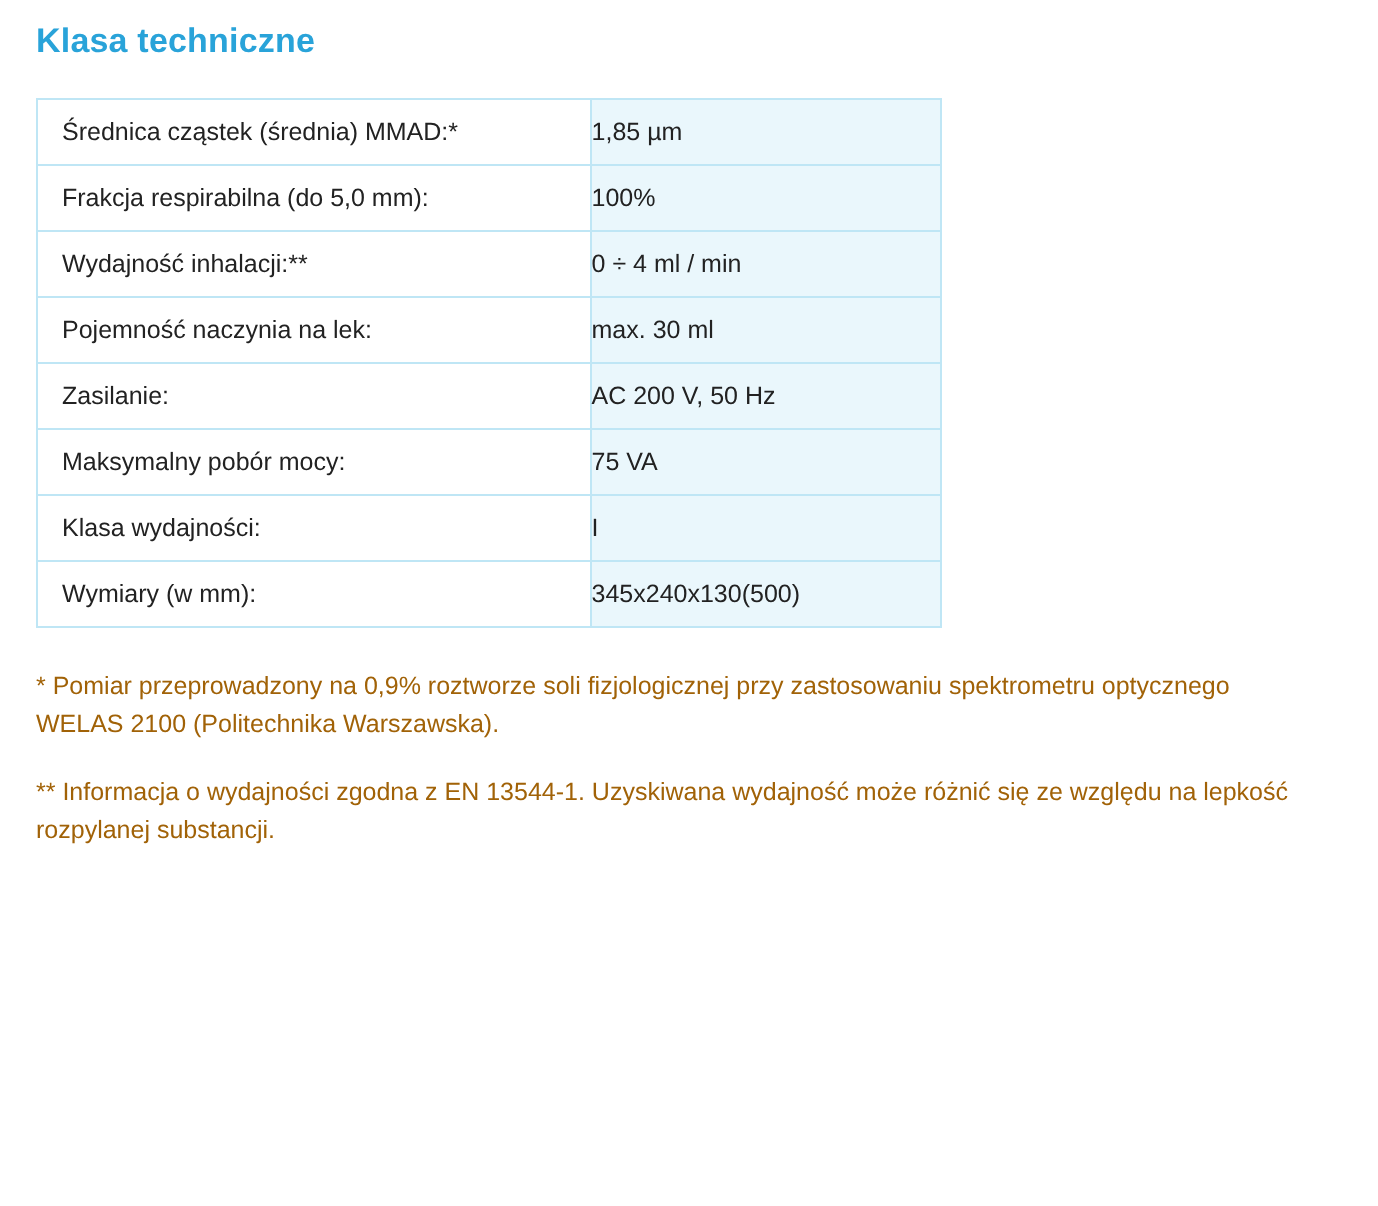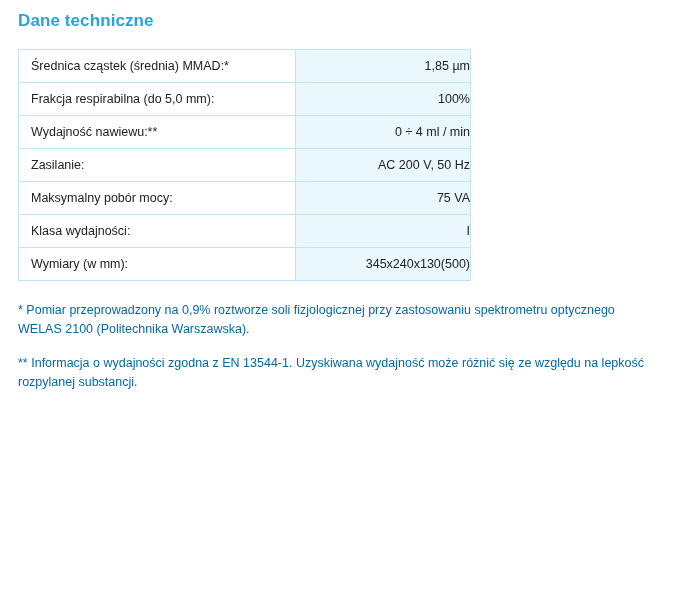--- a/index.html
+++ b/index.html
@@ -47,55 +47,59 @@
     background: #ffffff;
     height: 33px;
     box-sizing: border-box;
   }
   table.spec td.label {
     width: 248px;
     text-align: left;
   }
   table.spec td.value {
     width: 157px;
-    text-align: right;
+    text-align: left;
     padding: 0;
     background: #eaf7fc;
   }
   .notes {
     margin: 20px 0 0 18px;
     width: 640px;
   }
   .note {
     font-size: 12.5px;
-    color: #0369a1;
+    color: #a16207;
     line-height: 1.55;
     margin-bottom: 14px;
   }
 </style>
 </head>
 <body>
 
 <div class="page">
 
-  <div class="title">Dane techniczne</div>
+  <div class="title">Klasa techniczne</div>
 
   <table class="spec">
     <tbody>
       <tr>
         <td class="label">Średnica cząstek (średnia) MMAD:*</td>
         <td class="value">1,85 µm</td>
       </tr>
       <tr>
         <td class="label">Frakcja respirabilna (do 5,0 mm):</td>
         <td class="value">100%</td>
       </tr>
       <tr>
-        <td class="label">Wydajność nawiewu:**</td>
+        <td class="label">Wydajność inhalacji:**</td>
         <td class="value">0 ÷ 4 ml / min</td>
+      </tr>
+      <tr>
+        <td class="label">Pojemność naczynia na lek:</td>
+        <td class="value">max. 30 ml</td>
       </tr>
       <tr>
         <td class="label">Zasilanie:</td>
         <td class="value">AC 200 V, 50 Hz</td>
       </tr>
       <tr>
         <td class="label">Maksymalny pobór mocy:</td>
         <td class="value">75 VA</td>
       </tr>
       <tr>

